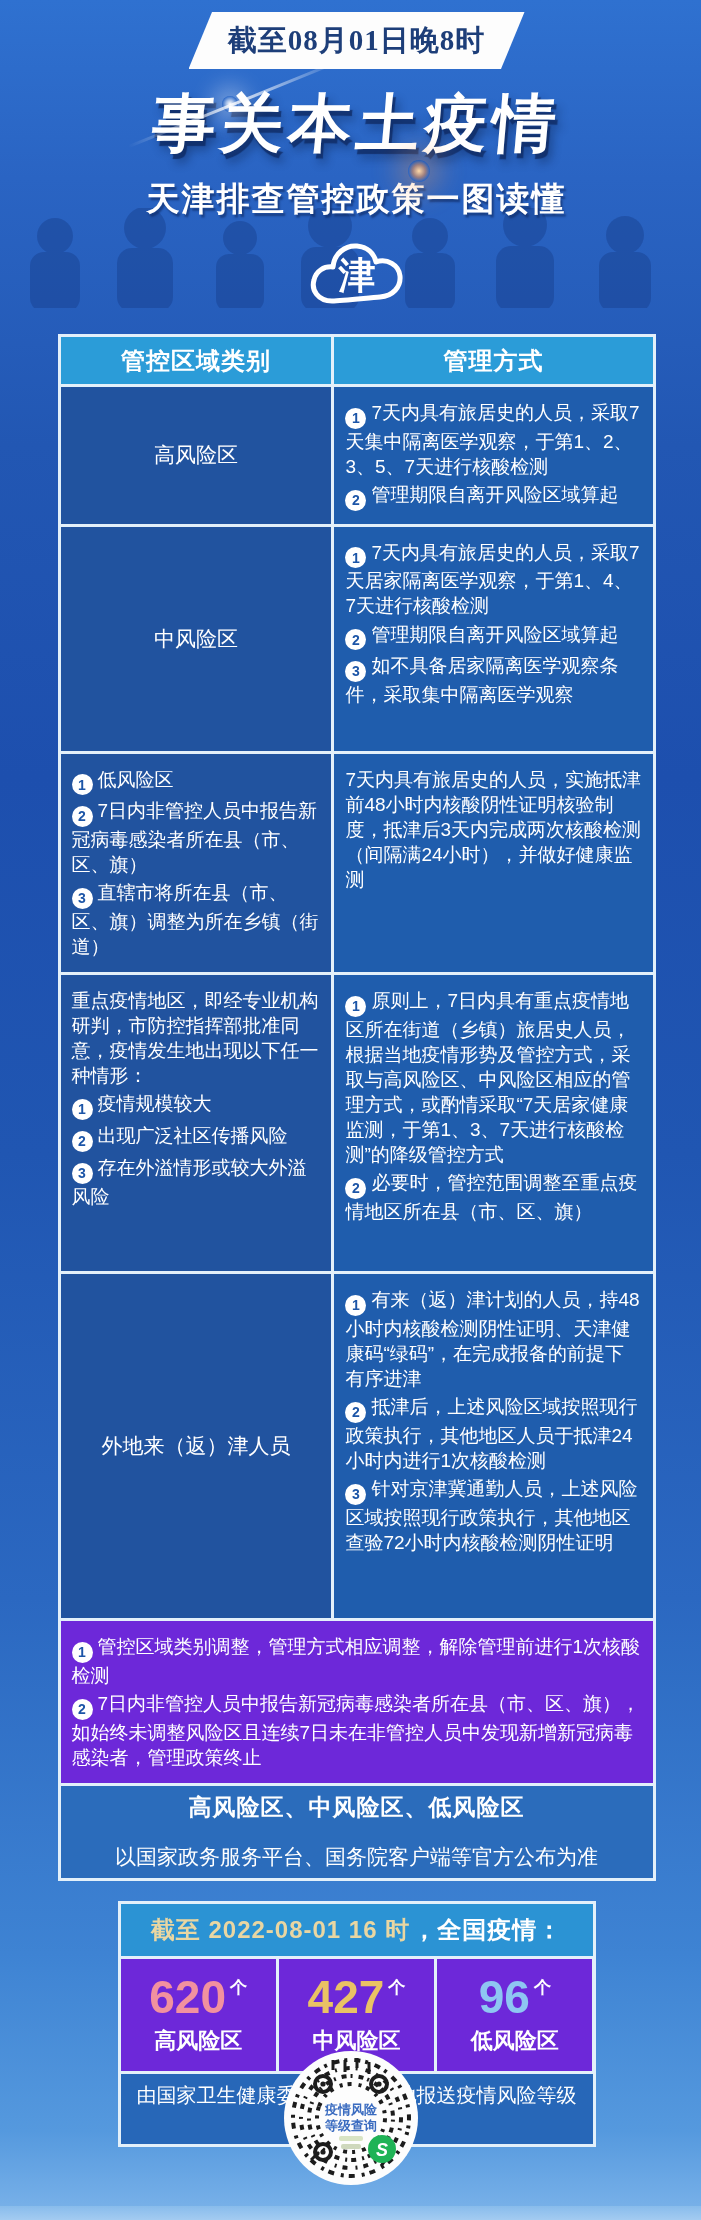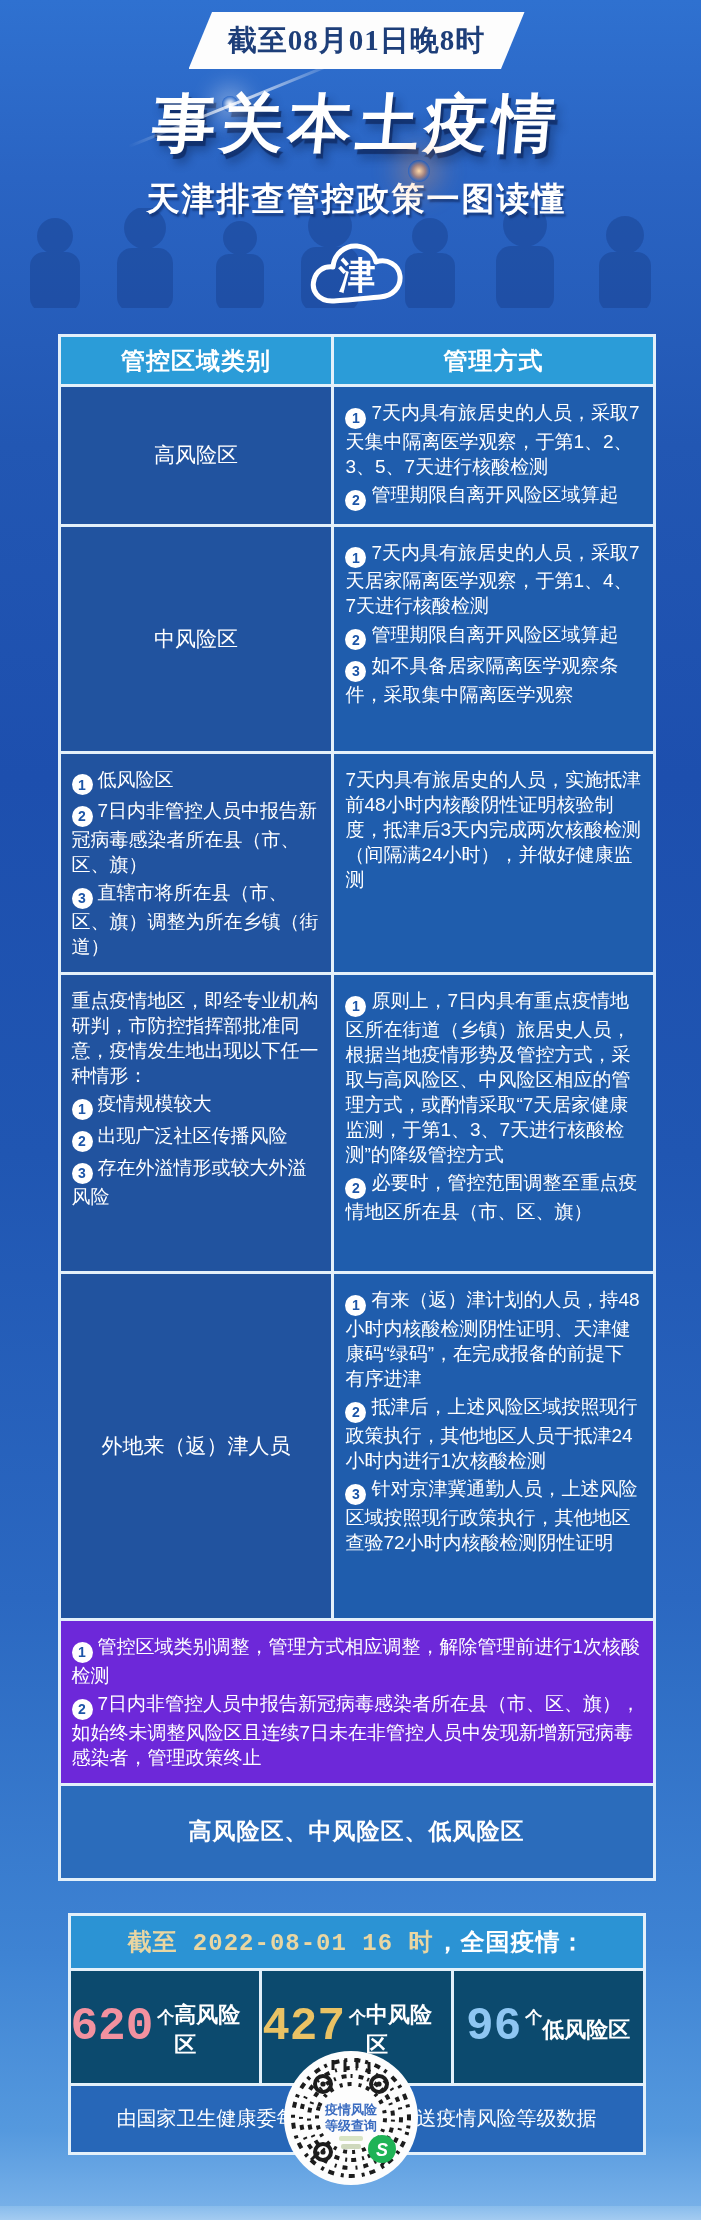--- a/index.html
+++ b/index.html
@@ -71,27 +71,27 @@
   .r2 .cell { min-height: 224px; }
   .r3 .cell { min-height: 146px; }
   .r4 .cell { min-height: 296px; }
   .r5 .cell { min-height: 344px; }
   .notes-row .cell { min-height: 152px; background: #6d28d9; }
   .footer-row .cell { min-height: 92px; background: #2b6cbb; display: flex; flex-direction: column;
         align-items: center; justify-content: center; text-align: center; gap: 12px; }
   .footer-line1 { font-size: 23px; font-weight: 700; letter-spacing: 1px; }
   .footer-line2 { font-size: 21px; font-weight: 400; margin-top: 8px; }
   
-  .stats-box { position: relative; z-index: 3; width: 578px; margin: 32px auto 0;
-    border: 3px solid #e3f0fa; background: #e3f0fa; font-family: Liberation Mono, monospace; }
+  .stats-box { position: relative; z-index: 3; width: 478px; margin: 20px auto 0;
+    border: 3px solid #e3f0fa; background: #e3f0fa; }
   .stats-header { background: #2b93d4; min-height: 52px; display: flex; align-items: center;
     justify-content: center; font-size: 24px; font-weight: 700; color: #fff; letter-spacing: 1px; }
   .stats-gold { color: #e9d6a2; margin-right: 2px; }
   .stats-cells { display: flex; margin-top: 3px; }
-  .stat-cell { flex: 1; background: #0c4a6e; min-height: 112px; display: flex; flex-direction: row;
+  .stat-cell { flex: 1; background: #6d28d9; min-height: 112px; display: flex; flex-direction: column;
     align-items: center; justify-content: center; color: #fff; }
   .stat-cell + .stat-cell { margin-left: 3px; }
   .stat-top { display: flex; align-items: flex-start; }
   .stat-val { font-size: 46px; font-weight: 800; line-height: 1; }
   .stat-unit { font-size: 17px; font-weight: 700; color: #fff; margin-left: 4px; margin-top: 2px; }
   .stat-label { font-size: 22px; font-weight: 700; margin-top: 6px; }
   .stats-footnote { margin-top: 3px; background: #2767b8; min-height: 66px; display: flex;
     align-items: center; justify-content: center; color: #fff; font-size: 20px; padding: 8px 14px; text-align: center; }
   
   .qr-wrap { position: absolute; z-index: 3; left: 50%; top: 2048px; transform: translateX(-50%); }
@@ -200,20 +200,21 @@
     <div class="trow notes-row">
       <div class="cell cell-full body-cell">
         <p><span class="cnum">1</span><span>管控区域类别调整，管理方式相应调整，解除管理前进行1次核酸检测</span></p>
         <p><span class="cnum">2</span><span>7日内非管控人员中报告新冠病毒感染者所在县（市、区、旗），如始终未调整风险区且连续7日未在非管控人员中发现新增新冠病毒感染者，管理政策终止</span></p>
       </div>
     </div>
 
     <div class="trow footer-row">
       <div class="cell cell-full">
         <div class="footer-line1">高风险区、中风险区、低风险区</div>
+        <div class="footer-line2">以国家政务服务平台、国务院客户端等官方公布为准</div>
       </div>
     </div>
   </div>
 
   <div class="stats-box">
     <div class="stats-header">
       <span class="stats-gold">截至 2022-08-01 16 时</span>
       <span>，全国疫情：</span>
     </div>
     <div class="stats-cells">

